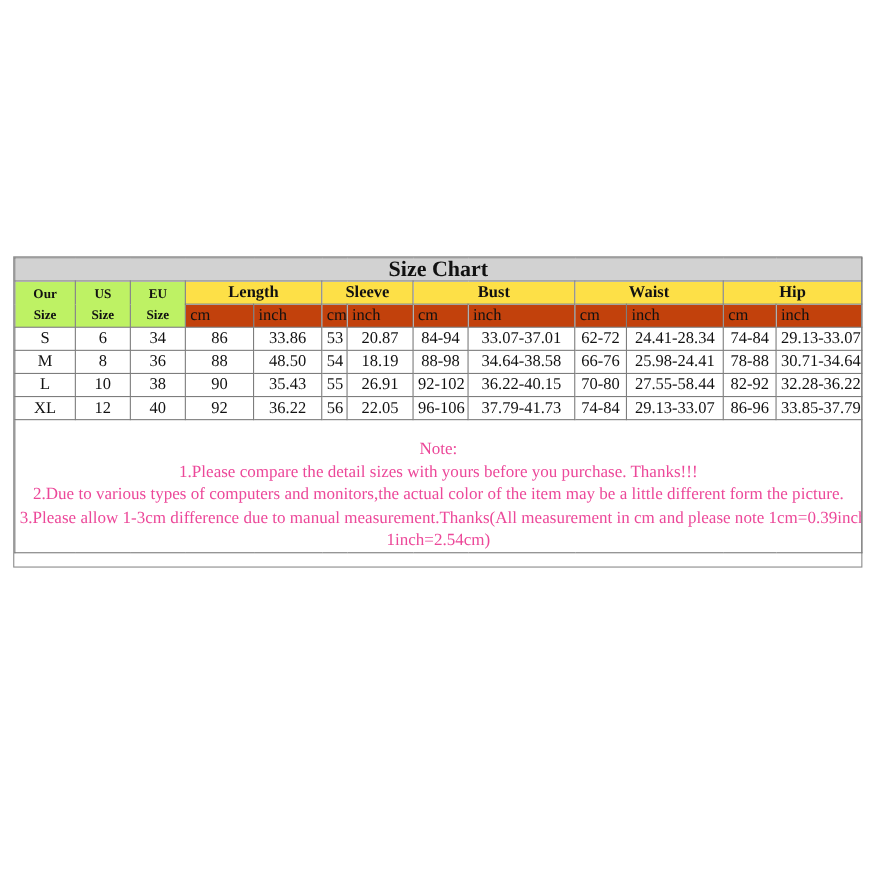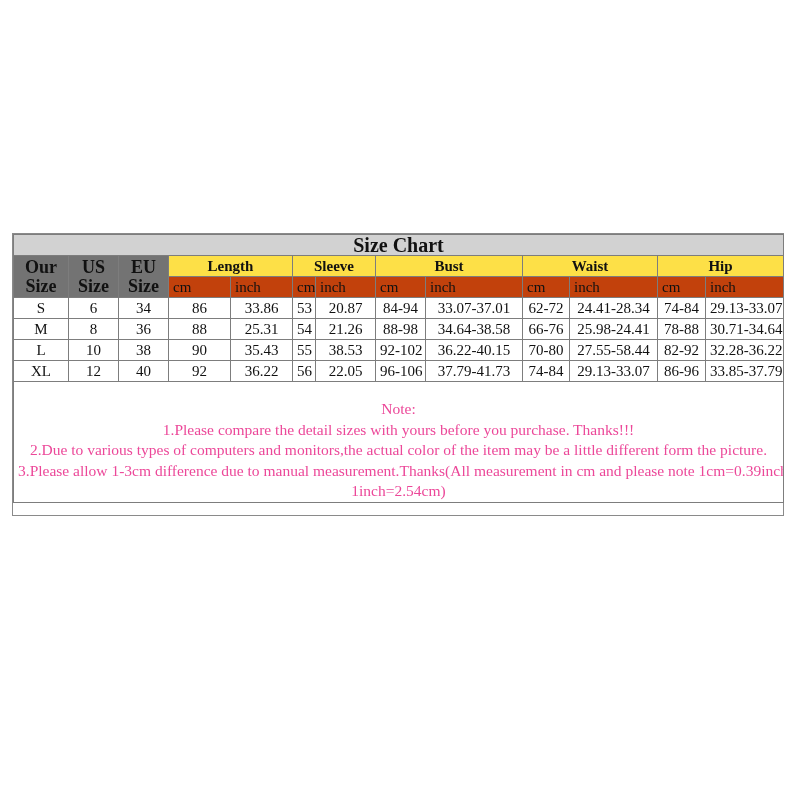--- a/index.html
+++ b/index.html
@@ -55,24 +55,24 @@
     line-height: 24px;
     font-size: 20px;
   }
   .sub {
     background: #c2410c;
     font-weight: normal;
     text-align: left;
     font-size: 15px;
   }
   .sizecol {
-    background: #737373;
+    background: #bef264;
     font-weight: bold;
     text-align: center;
-    font-size: 18px;
+    font-size: 12px;
   }
   .sizecol .l2 { display: block; }
 
   .data-cell {
     text-align: center;
     background: #ffffff;
     height: 21px;
     line-height: 20px;
   }
 
@@ -164,38 +164,38 @@
         <td class="data-cell">62-72</td>
         <td class="data-cell">24.41-28.34</td>
         <td class="data-cell">74-84</td>
         <td class="data-cell">29.13-33.07</td>
       </tr>
       <tr>
         <td class="data-cell">M</td>
         <td class="data-cell">8</td>
         <td class="data-cell">36</td>
         <td class="data-cell">88</td>
-        <td class="data-cell">25.31</td>
+        <td class="data-cell">48.50</td>
         <td class="data-cell">54</td>
-        <td class="data-cell">21.26</td>
+        <td class="data-cell">18.19</td>
         <td class="data-cell">88-98</td>
         <td class="data-cell">34.64-38.58</td>
         <td class="data-cell">66-76</td>
         <td class="data-cell">25.98-24.41</td>
         <td class="data-cell">78-88</td>
         <td class="data-cell">30.71-34.64</td>
       </tr>
       <tr>
         <td class="data-cell">L</td>
         <td class="data-cell">10</td>
         <td class="data-cell">38</td>
         <td class="data-cell">90</td>
         <td class="data-cell">35.43</td>
         <td class="data-cell">55</td>
-        <td class="data-cell">38.53</td>
+        <td class="data-cell">26.91</td>
         <td class="data-cell">92-102</td>
         <td class="data-cell">36.22-40.15</td>
         <td class="data-cell">70-80</td>
         <td class="data-cell">27.55-58.44</td>
         <td class="data-cell">82-92</td>
         <td class="data-cell">32.28-36.22</td>
       </tr>
       <tr>
         <td class="data-cell">XL</td>
         <td class="data-cell">12</td>

